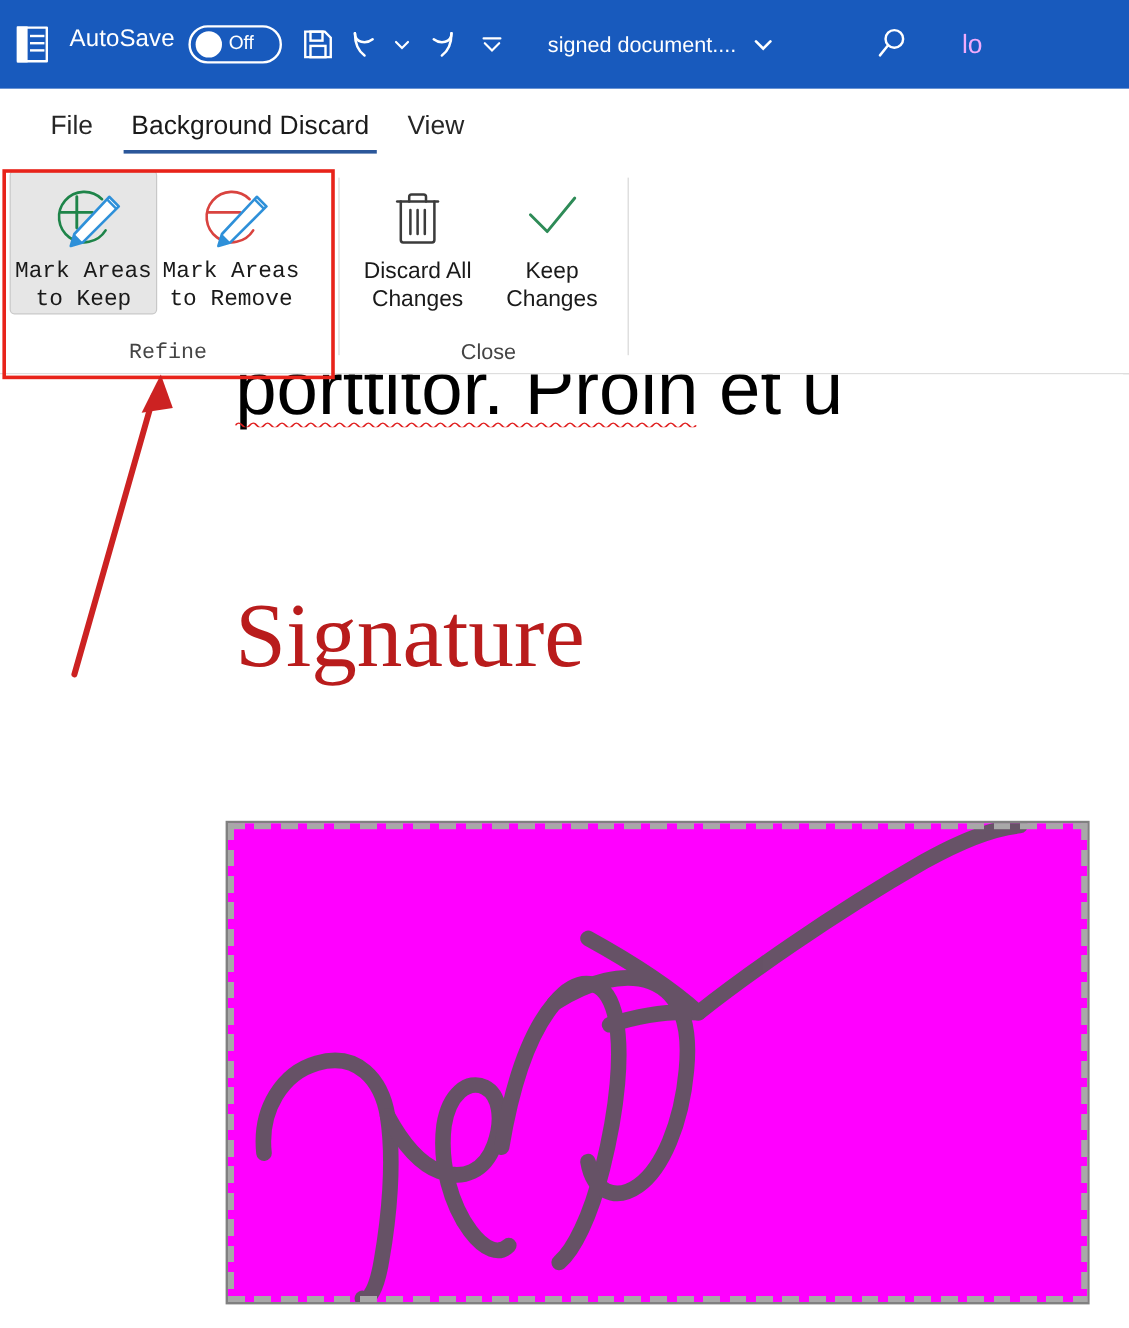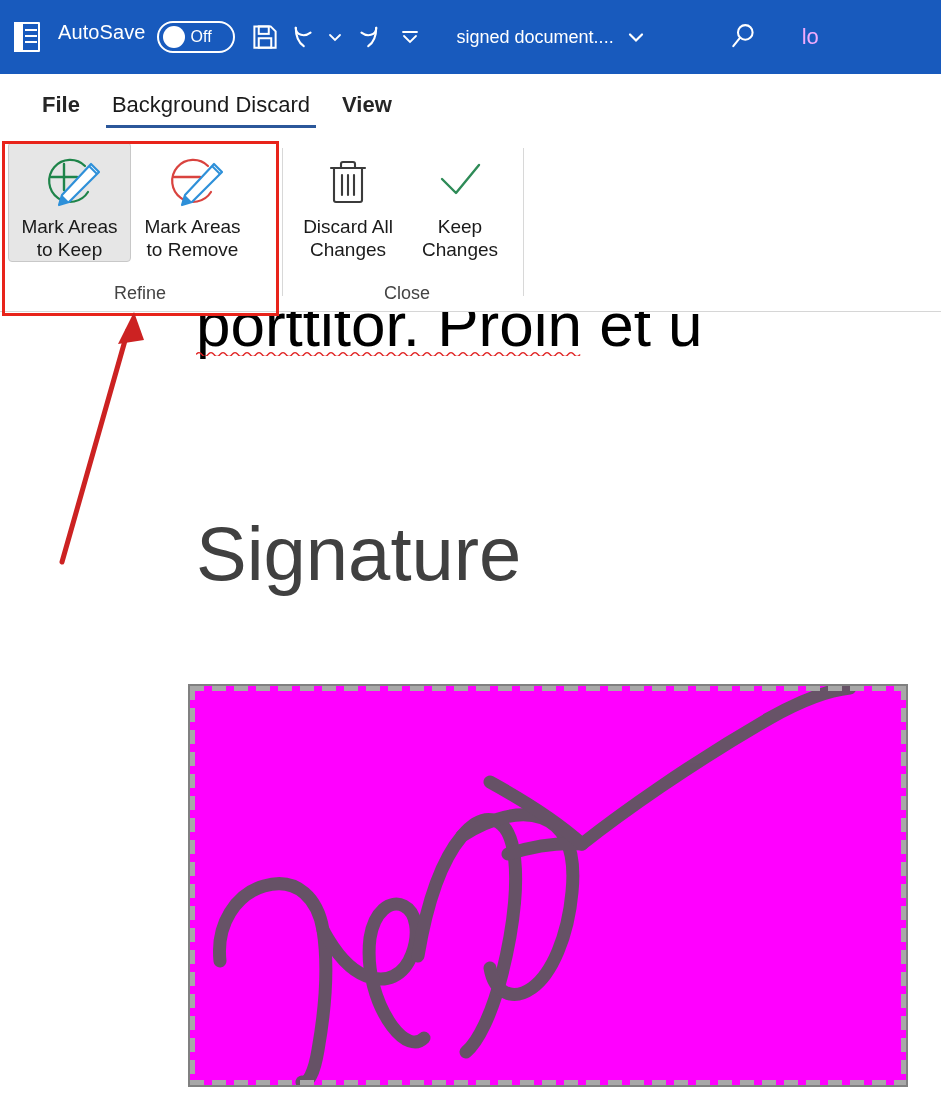--- a/index.html
+++ b/index.html
@@ -63,21 +63,21 @@
   .tb-user { color:#f0abfc; font-size:22px; margin-left:34px; white-space:nowrap; }
 
   
   .tabstrip {
     position:absolute; left:0; top:74px; width:941px; height:62px;
     background:#ffffff;
     display:flex; align-items:center; padding-left:26px; gap:0px;
   }
   .tab {
     font-size:22px; color:#262626; padding:0 16px; height:50px;
-    display:flex; align-items:center; position:relative; white-space:nowrap;font-weight:bold;
+    display:flex; align-items:center; position:relative; white-space:nowrap;
   }
   .tab.active { font-weight:normal; color:#1a1a1a; }
   .tab.active::after {
     content:""; position:absolute; left:10px; right:10px; bottom:2px;
     height:3px; background:#2B579A;
   }
   .tab.accent { color:#2B579A; }
 
   
   .ribbon {
@@ -117,23 +117,22 @@
   }
   .doc-body-text {
     font-size:62px; color:#000000; white-space:nowrap;
     font-family:"Liberation Sans", sans-serif; line-height:1;
   }
   .squiggle {
     position:absolute; height:6px; left:0; top:56px;
   }
   .heading {
     position:absolute; left:196px; top:180px;
-    font-size:76px; color:#404040; line-height:1;
-    font-family:Liberation Sans, sans-serif;
-    margin-top:24px;
+    font-size:76px; color:#b91c1c; line-height:1;
+    font-family:Liberation Serif, serif;
   }
 
   
   .pic-frame {
     position:absolute; left:190px; top:374px; width:716px; height:399px;
     background:#FF00FF;
     outline:2px solid #808080;
   }
   .pic-frame .dash-t, .pic-frame .dash-b {
     position:absolute; left:0; width:100%; height:5px;
@@ -231,21 +230,21 @@
   </div>
 
   <div class="tabstrip">
     <div class="tab">File</div>
     <div class="tab active">Background Discard</div>
     <div class="tab">View</div>
   </div>
 
   <div class="ribbon">
 
-    <div class="grp" style="left:8px; width:264px;">
+    <div class="grp" style="left:8px; width:264px;font-family:Liberation Mono, monospace;">
       <div class="grp-items" style="padding-top:6px;">
 
         <div class="rbtn selected">
           <div class="ricon">
             <svg width="70" height="62" viewBox="0 0 70 62" fill="none">
               <path d="M50 14 A21 21 0 1 0 53 40" stroke="#1E8449" stroke-width="2.2" fill="none" stroke-linecap="round"></path>
               <path d="M16 25 H42" stroke="#1E8449" stroke-width="2.4" stroke-linecap="round"></path>
               <path d="M29 12 V38" stroke="#1E8449" stroke-width="2.4" stroke-linecap="round"></path>
               <path d="M56 12 L64 20 L34 50 L24 53 L27 43 Z" fill="#ffffff" stroke="#2E90D9" stroke-width="2.2" stroke-linejoin="round"></path>
               <path d="M27 43 L24 53 L34 50 Z" fill="#2E90D9"></path>

